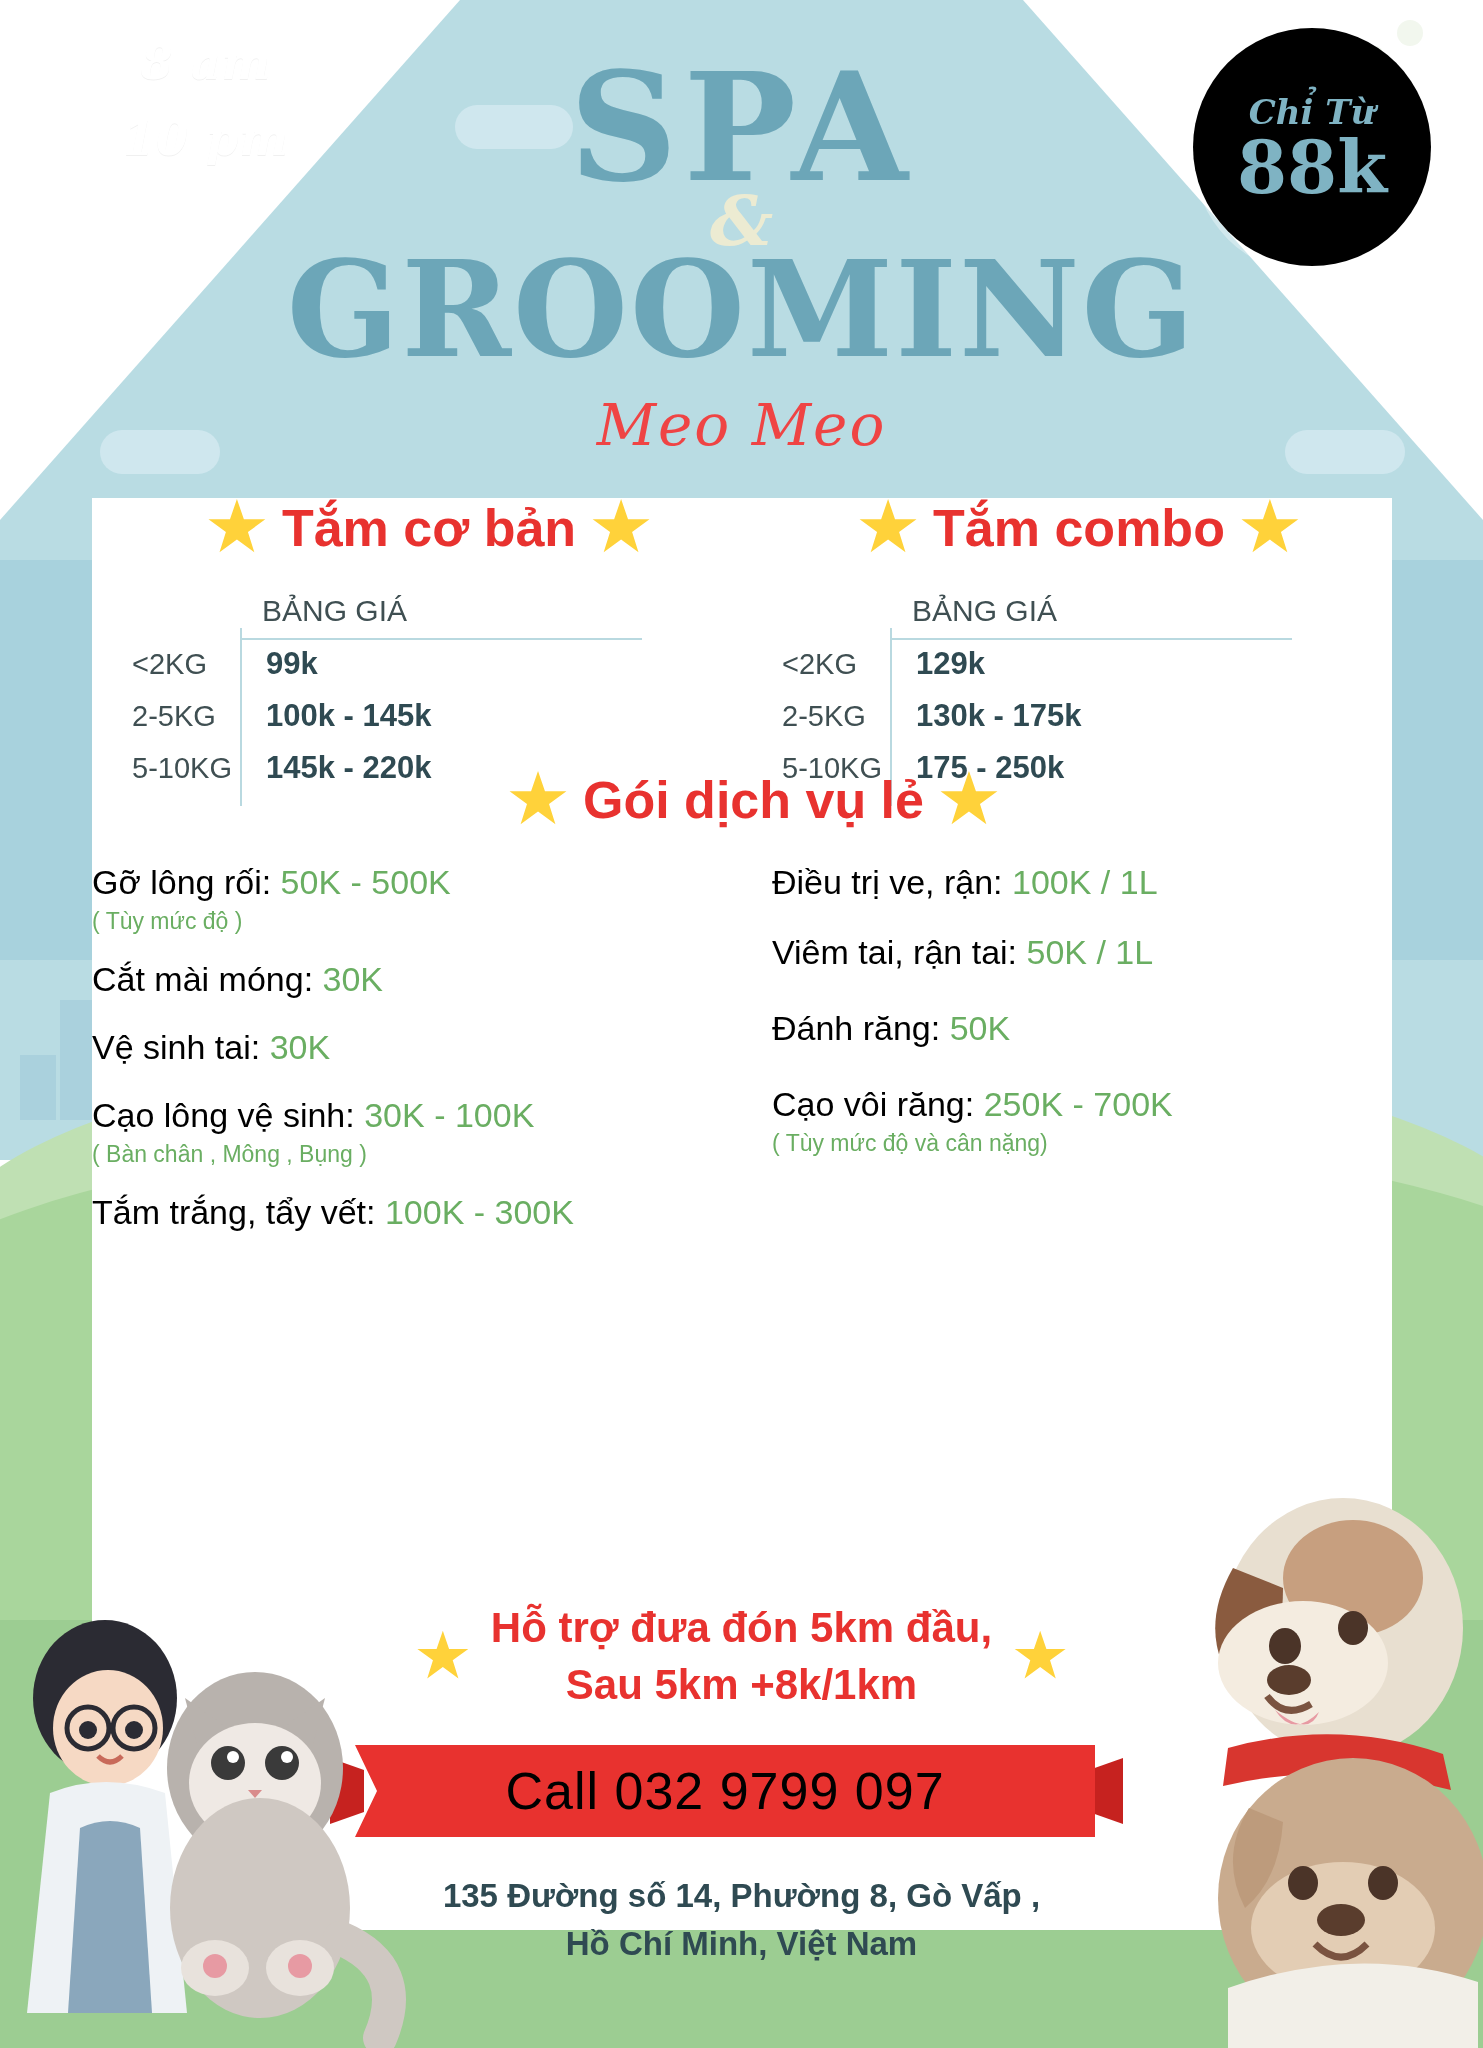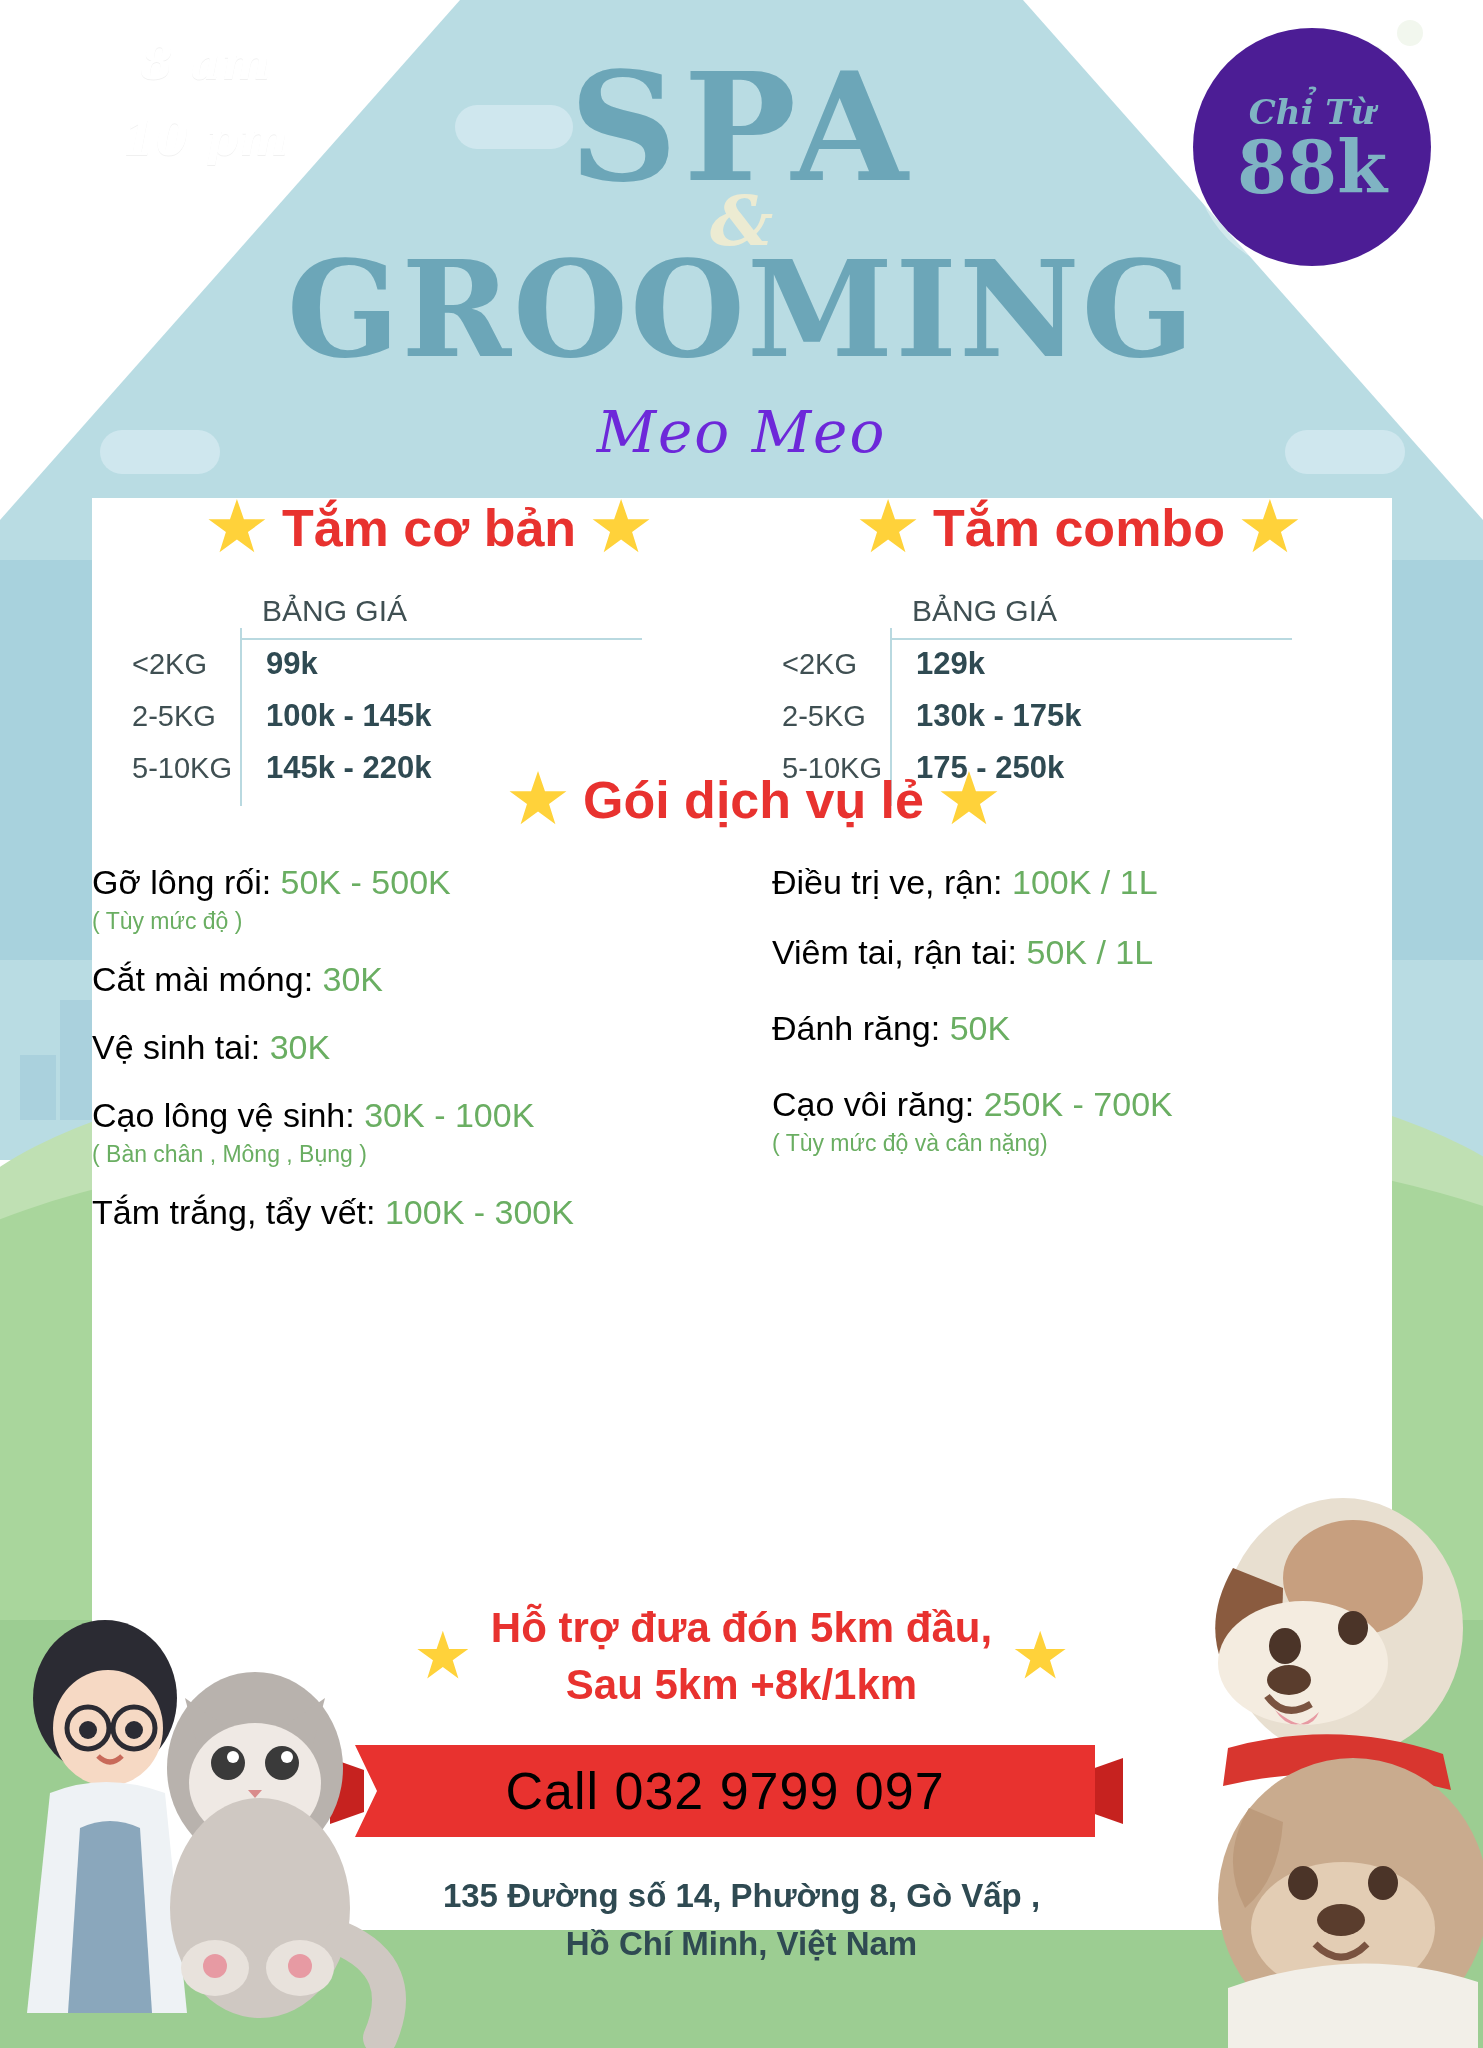--- a/index.html
+++ b/index.html
@@ -124,21 +124,21 @@
     margin-top: 10px;
   }
 
   
   .badge {
     position: absolute;
     right: 52px;
     top: 28px;
     width: 238px;
     height: 238px;
-    background: #4c1d95;
+    background: #000000;
     border-radius: 50%;
     box-shadow: 0 8px 0 rgba(255,255,255,.35);
     display: flex;
     flex-direction: column;
     align-items: center;
     justify-content: center;
     color: #7fb3c3;
   }
   .badge .b-top {
     font-family: "DejaVu Serif", serif;
@@ -189,22 +189,22 @@
     font-weight: bold;
     font-size: 132px;
     color: #6ca6b8;
     letter-spacing: 2px;
     line-height: 1.05;
   }
   .t-sub {
     font-family: "DejaVu Serif", serif;
     font-style: italic;
     font-size: 58px;
-    color: #6d28d9;
-    margin-top: 18px;
+    color: #ef4444;
+    margin-top: 11px;
     letter-spacing: 2px;
   }
 
   .cloud {
     position: absolute;
     background: #cfe7ee;
     border-radius: 40px;
   }
   .cloud::before, .cloud::after {
     content: "";

